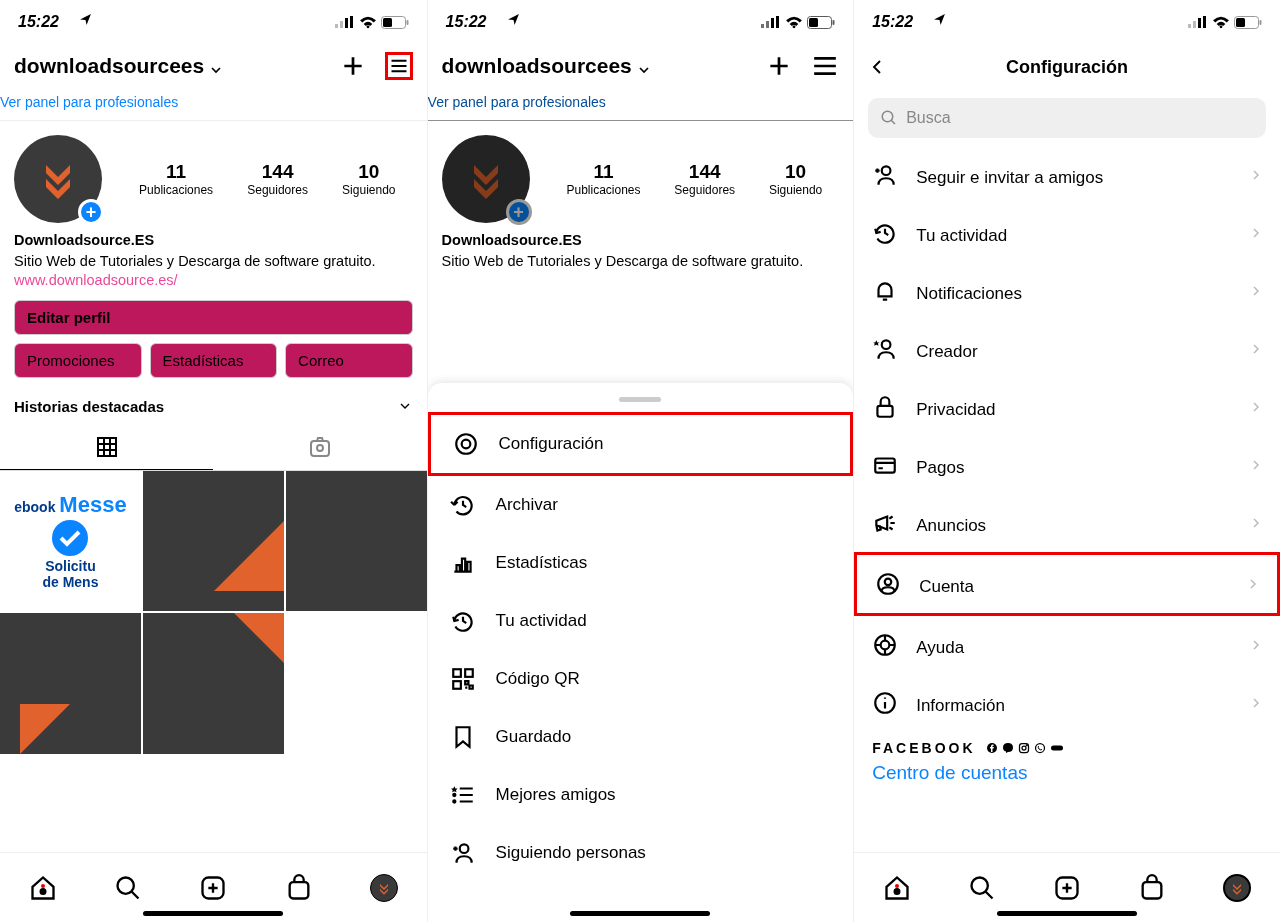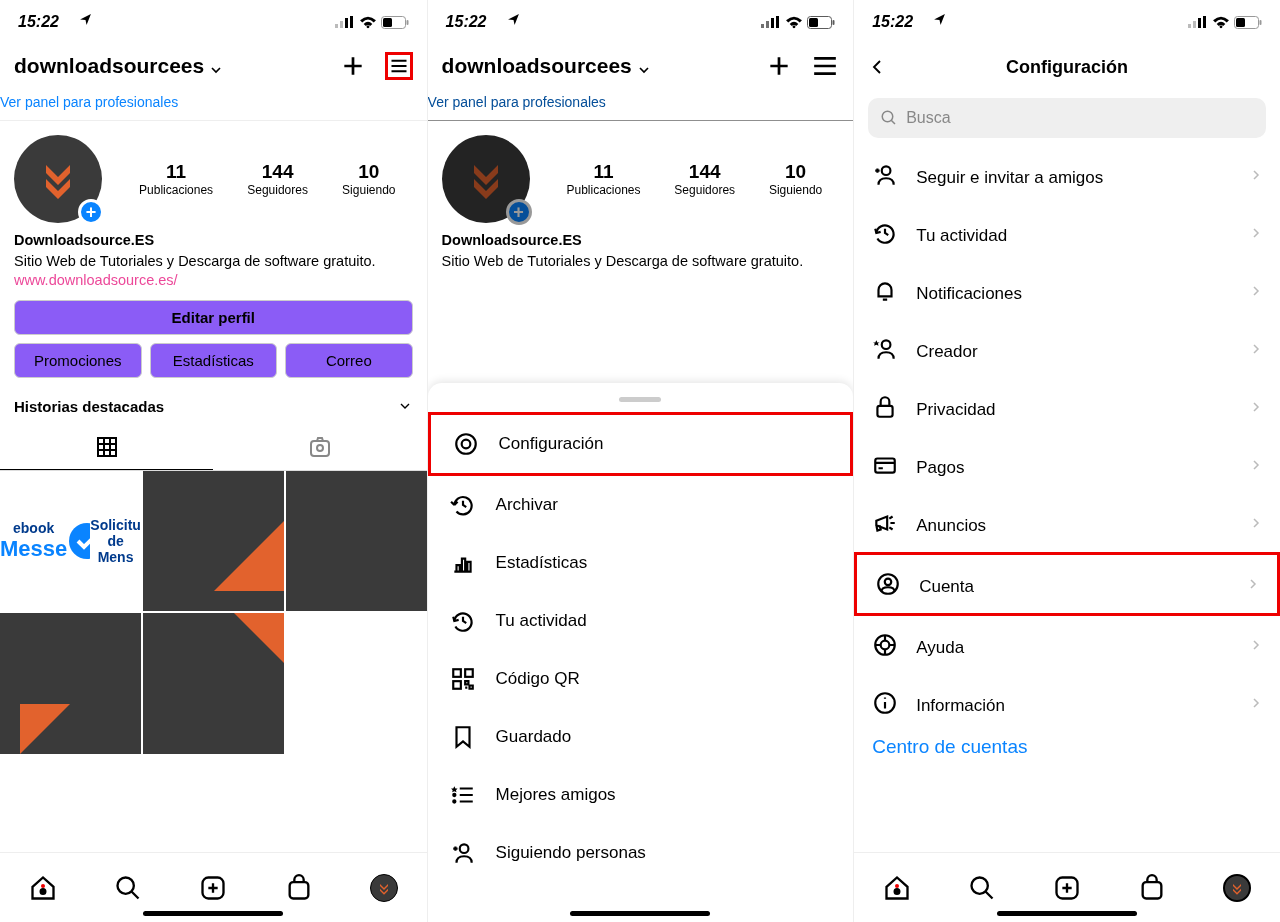--- a/index.html
+++ b/index.html
@@ -29,35 +29,35 @@
   .add-badge { position: absolute; right: -2px; bottom: -2px; width: 26px; height: 26px; background: #0a84ff; border: 3px solid #fff; border-radius: 50%; display:flex;align-items:center;justify-content:center;color:#fff;font-size:18px;font-weight:700; }
   .stats { flex: 1; display: flex; justify-content: space-around; text-align: center; }
   .stat .num { font-size: 19px; font-weight: 700; }
   .stat .lbl { font-size: 12px; }
 
   .bio { padding: 0 14px; font-size: 14.5px; line-height: 1.3; }
   .bio .name { font-weight: 600; margin-bottom: 2px; }
   .bio .link { color: #ec4899; }
 
   .btn-row { padding: 10px 14px; display: flex; flex-direction: column; gap: 8px; }
-  .btn { border: 1px solid #ccc; border-radius: 6px; background: #8b5cf6; font-size: 15px; font-weight: 600; text-align: center; padding: 8px 4px; }
+  .btn { border: 1px solid #ccc; border-radius: 6px; background: #be185d; font-size: 15px; font-weight: 600; padding: 8px 12px; }
   .btn-row .triple { display: flex; gap: 8px; }
   .btn-row .triple .btn { flex: 1; font-weight: 500; }
 
   .stories { display: flex; justify-content: space-between; align-items: center; padding: 10px 14px; font-size: 15px; font-weight: 600; }
 
   .tabs { display: flex; border-bottom: 1px solid #ddd; }
   .tab { flex: 1; display: flex; align-items: center; justify-content: center; padding: 10px 0; }
   .tab.active { border-bottom: 1.5px solid #000; }
 
   .grid { display: grid; grid-template-columns: repeat(3,1fr); gap: 2px; }
   .cell { aspect-ratio: 1; background: #3a3a3a; position: relative; overflow: hidden; }
   .cell .bmk { position: absolute; bottom: 4px; left: 50%; transform: translateX(-50%); }
   .skype-bg { background: linear-gradient(135deg,#4fd0f7,#0ea0e0); display:flex; align-items:center; justify-content:center; color:#fff; font-weight:800; font-size:30px; font-style:italic; letter-spacing:-2px;}
-  .msg-bg { background:#fff; display:flex; flex-direction:row; align-items:center; justify-content:center; color:#003a8c; font-weight:800; font-size:14px; text-align:center;}
+  .msg-bg { background:#fff; display:flex; flex-direction:column; align-items:center; justify-content:center; color:#003a8c; font-weight:800; font-size:14px; text-align:center;}
   .msg-bg .big { font-size:22px; color:#0a84ff; }
   .triangle { position:absolute; width:0; height:0; border-style:solid; }
 
   .bottombar { position: absolute; bottom: 0; left: 0; right: 0; height: 70px; display: flex; align-items: center; justify-content: space-around; background: #fff; border-top: 1px solid #eee; }
   .bottombar .dot { position:absolute; width:4px;height:4px;background:#e00;border-radius:50%; bottom:14px; }
   .home-ind { position:absolute; bottom:6px; left:50%; transform:translateX(-50%); width:140px; height:5px; background:#000; border-radius:3px; }
 
   
   .sheet { position:absolute; left:0; right:0; bottom:0; background:#fff; border-top-left-radius:14px; border-top-right-radius:14px; box-shadow:0 -2px 8px rgba(0,0,0,.1); padding:8px 0 40px; }
   .sheet .grab { width:42px; height:5px; background:#ccc; border-radius:3px; margin:6px auto 10px; }
@@ -558,20 +558,44 @@
               <path d="M12 11 V17 M12 7 V8"></path>
             </svg>
             <span>Información</span>
           </div>
           <svg width="12" height="16" viewBox="0 0 24 24">
             <path d="M8 4 L16 12 L8 20" fill="none" stroke="#bbb" stroke-width="3"></path>
           </svg>
         </div>
   </div>
 
+  <div class="fb-line">
+    <span>FACEBOOK</span>
+    <span class="fb-icons">
+      <svg width="12" height="12" viewBox="0 0 24 24">
+            <circle cx="12" cy="12" r="10" fill="#000"></circle>
+            <path d="M13 8 H15 V5 H13 Q10 5 10 8 V10 H8 V13 H10 V20 H13 V13 H15 L16 10 H13 V8 Z" fill="#fff"></path>
+          </svg>
+      <svg width="12" height="12" viewBox="0 0 24 24">
+            <path d="M12 2 Q22 2 22 11 Q22 20 12 20 L8 22 V19 Q2 18 2 11 Q2 2 12 2" fill="#000"></path>
+          </svg>
+      <svg width="12" height="12" viewBox="0 0 24 24" fill="none" stroke="#000" stroke-width="2.5">
+            <rect x="3" y="3" width="18" height="18" rx="5"></rect>
+            <circle cx="12" cy="12" r="4"></circle>
+            <circle cx="17.5" cy="6.5" r="1" fill="#000"></circle>
+          </svg>
+      <svg width="12" height="12" viewBox="0 0 24 24" fill="none" stroke="#000" stroke-width="2.5">
+            <circle cx="12" cy="12" r="9"></circle>
+            <path d="M9 8 Q7 10 10 14 Q14 17 16 15" stroke-width="2"></path>
+          </svg>
+      <svg width="14" height="12" viewBox="0 0 28 16">
+            <rect x="2" y="3" width="24" height="10" rx="5" fill="#000"></rect>
+          </svg>
+    </span>
+  </div>
   <div class="center-link">Centro de cuentas</div>
 
   <div class="bottombar">
     <div style="position:relative">
           <svg width="28" height="28" viewBox="0 0 24 24" fill="none" stroke="#000" stroke-width="2">
             <path d="M3 11 L12 3 L21 11 V21 H3 Z"></path>
             <circle cx="12" cy="15" r="2" fill="#000"></circle>
           </svg>
           <div class="dot" style="left:12px"></div>
         </div>

